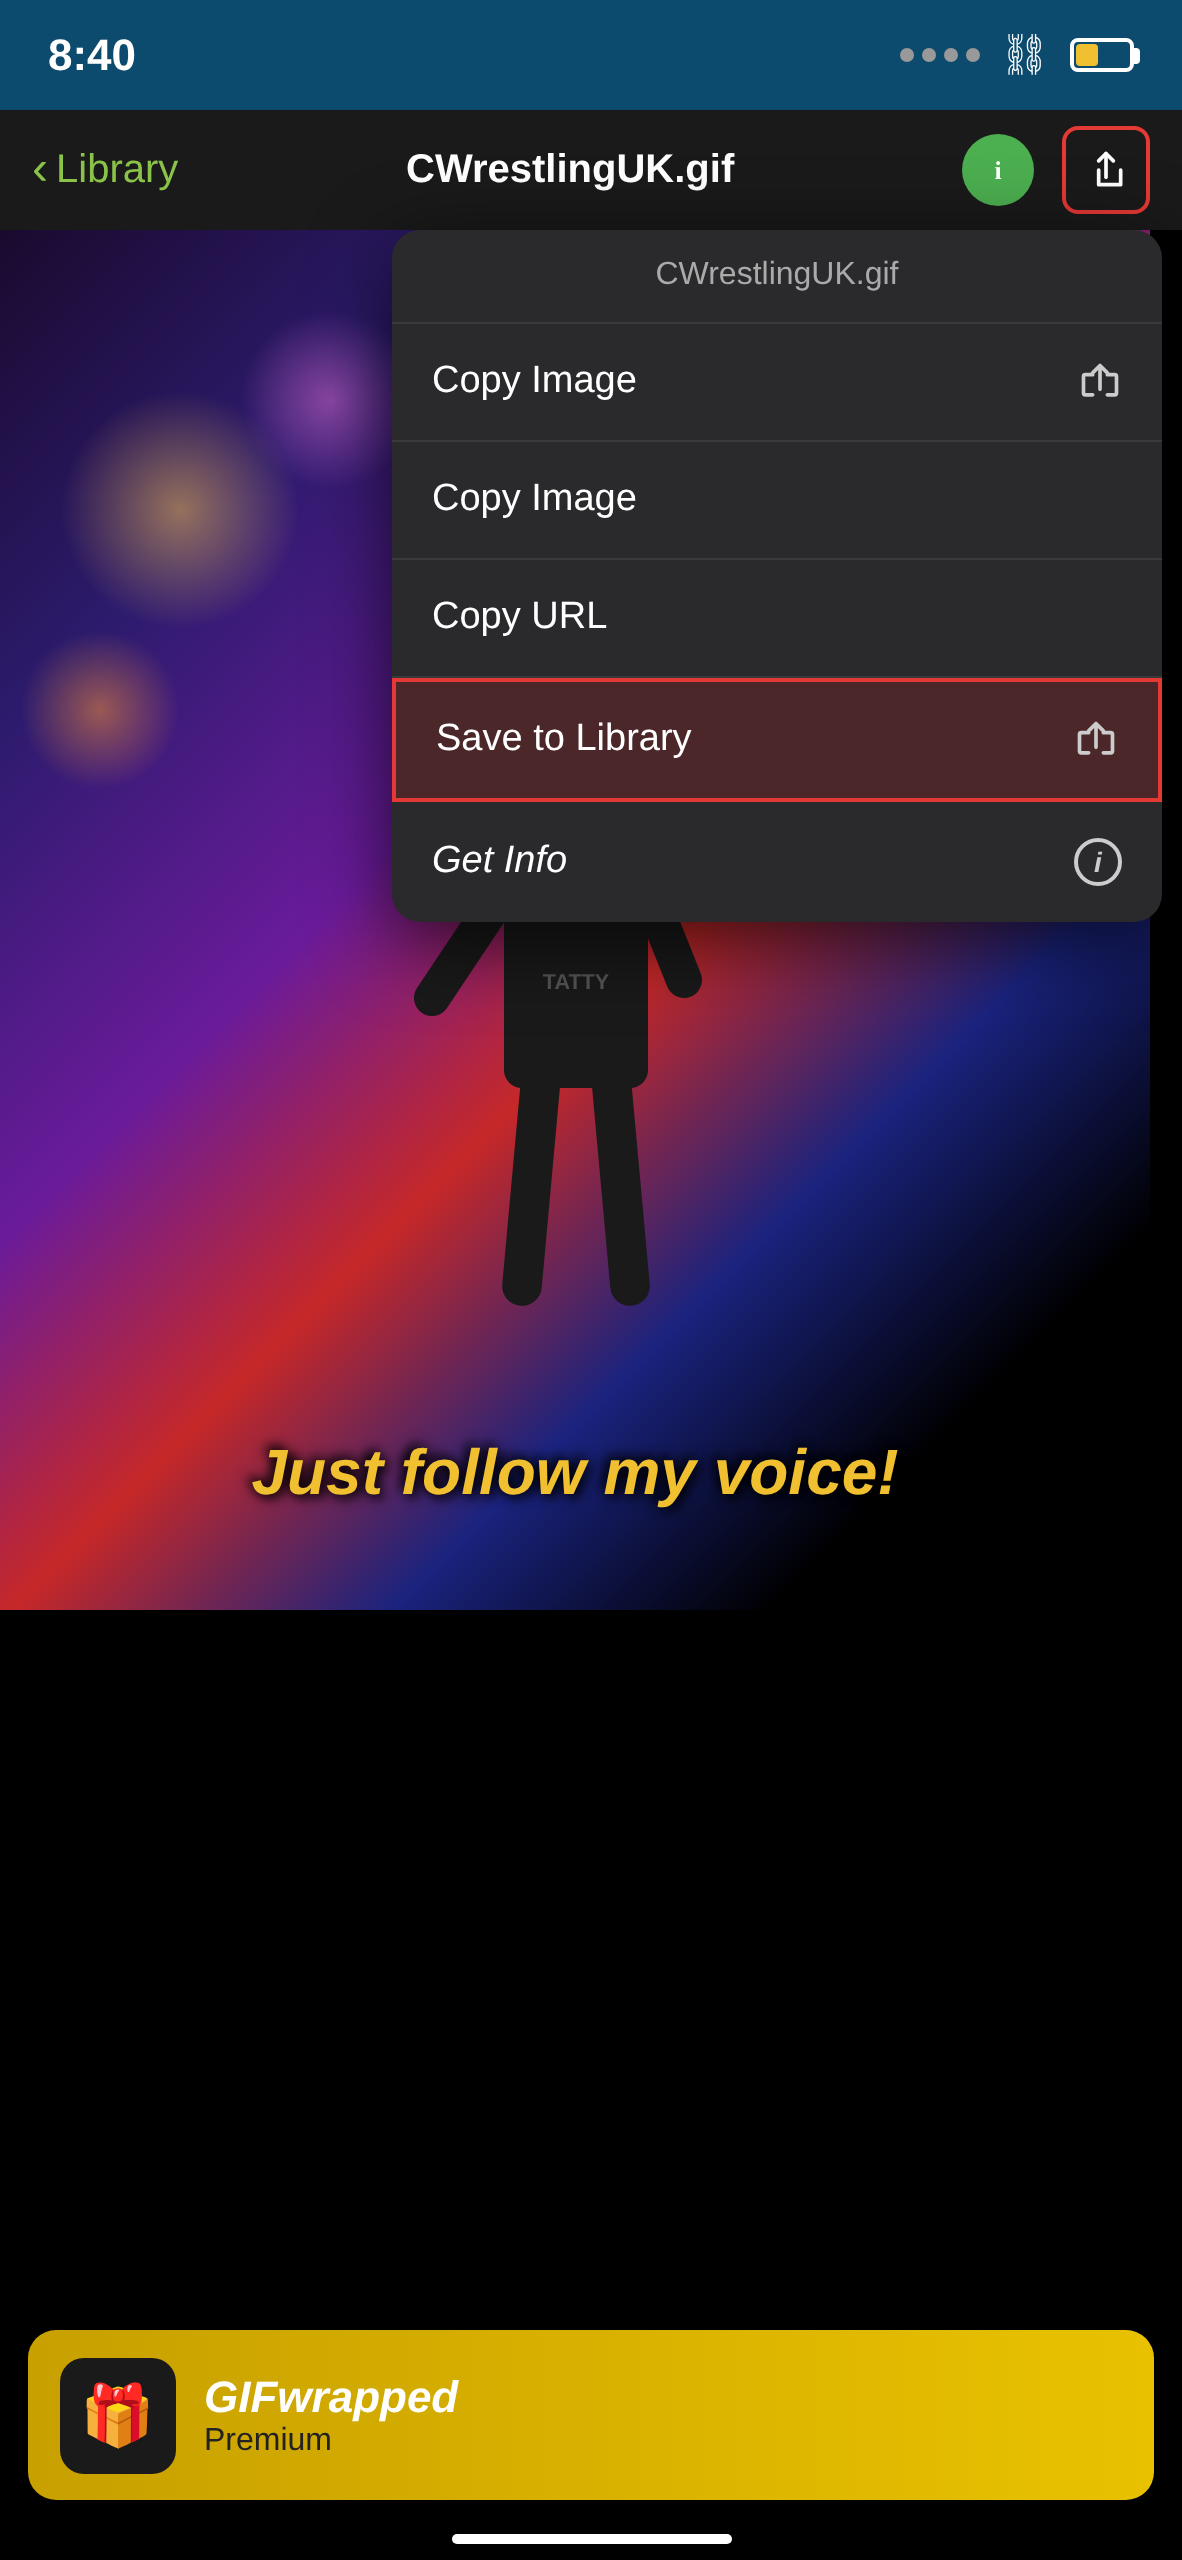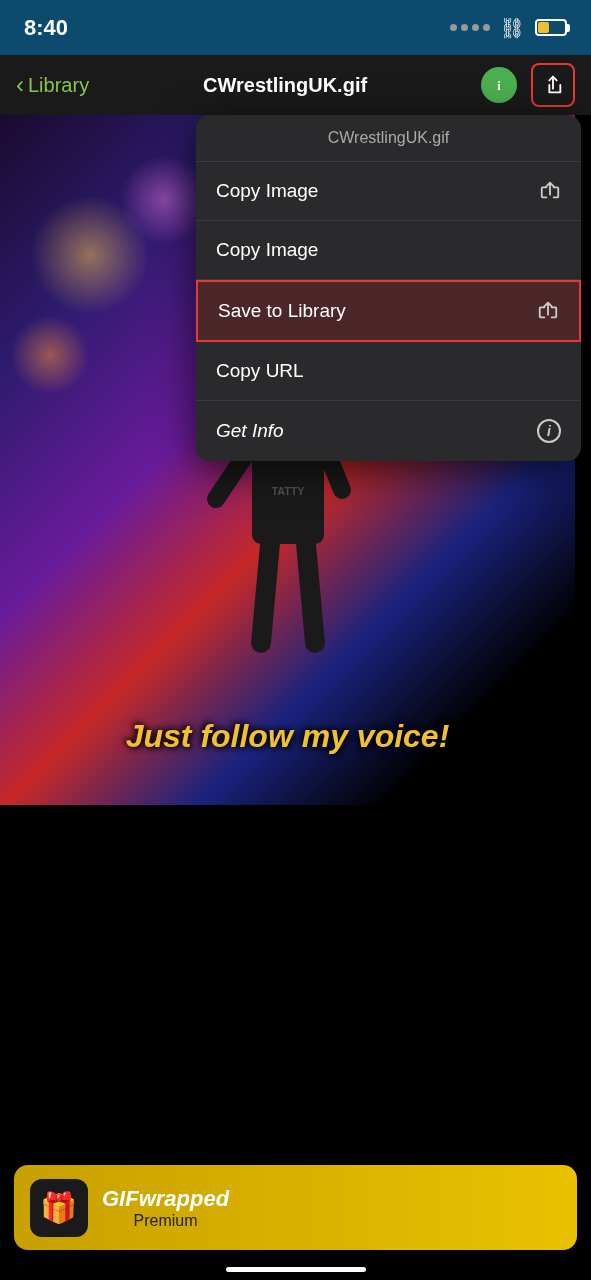--- a/index.html
+++ b/index.html
@@ -273,21 +273,21 @@
       width: 58px; height: 58px;
       background: #1a1a1a;
       border-radius: 12px;
       display: flex; align-items: center; justify-content: center;
       flex-shrink: 0;
     }
     .ad-icon-inner {
       font-size: 30px;
     }
     .ad-text-block {
-      display: flex; flex-direction: column; text-align: center;
+      display: flex; flex-direction: column;
     }
 
     
     .home-indicator {
       position: absolute;
       bottom: 8px;
       left: 50%; transform: translateX(-50%);
       width: 140px; height: 5px;
       background: #fff;
       border-radius: 3px;
@@ -384,29 +384,29 @@
     <svg width="22" height="22" viewBox="0 0 24 24" fill="none" stroke="#ccc" stroke-width="2">
       <path d="M12 3v13M8 7l4-4 4 4M8 19H4a1 1 0 01-1-1v-9a1 1 0 011-1h4M16 19h4a1 1 0 001-1v-9a1 1 0 00-1-1h-4" stroke-linecap="round" stroke-linejoin="round"></path>
     </svg>
   </div>
 
   <div class="dropdown-item">
     <span>Copy Image</span>
   </div>
 
 
+  <div class="dropdown-item">
+    <span>Copy URL</span>
+  </div>
+
   <div class="dropdown-item highlighted">
     <span>Save to Library</span>
     <svg width="22" height="22" viewBox="0 0 24 24" fill="none" stroke="#ccc" stroke-width="2">
       <path d="M12 3v13M8 7l4-4 4 4M8 19H4a1 1 0 01-1-1v-9a1 1 0 011-1h4M16 19h4a1 1 0 001-1v-9a1 1 0 00-1-1h-4" stroke-linecap="round" stroke-linejoin="round"></path>
     </svg>
-  </div>
-
-  <div class="dropdown-item">
-    <span>Copy URL</span>
   </div>
 
   <div class="dropdown-item">
     <span>Get Info</span>
     <div class="dropdown-item-icon info-circle">i</div>
   </div>
 </div>
 
 <div class="ad-banner">
   <div class="ad-icon">

